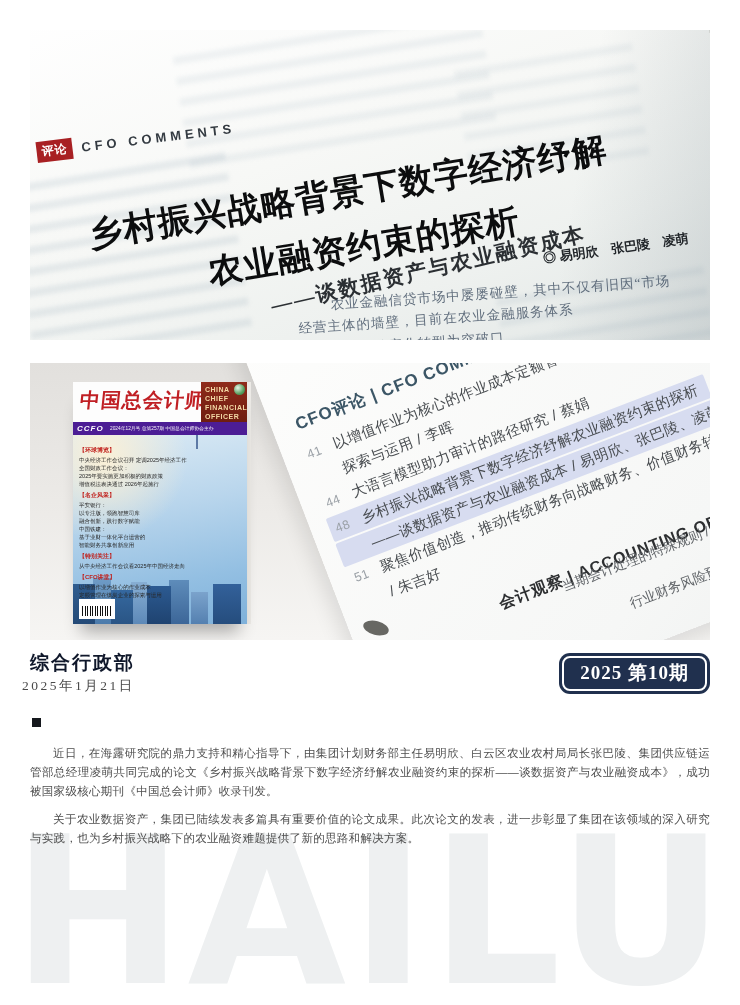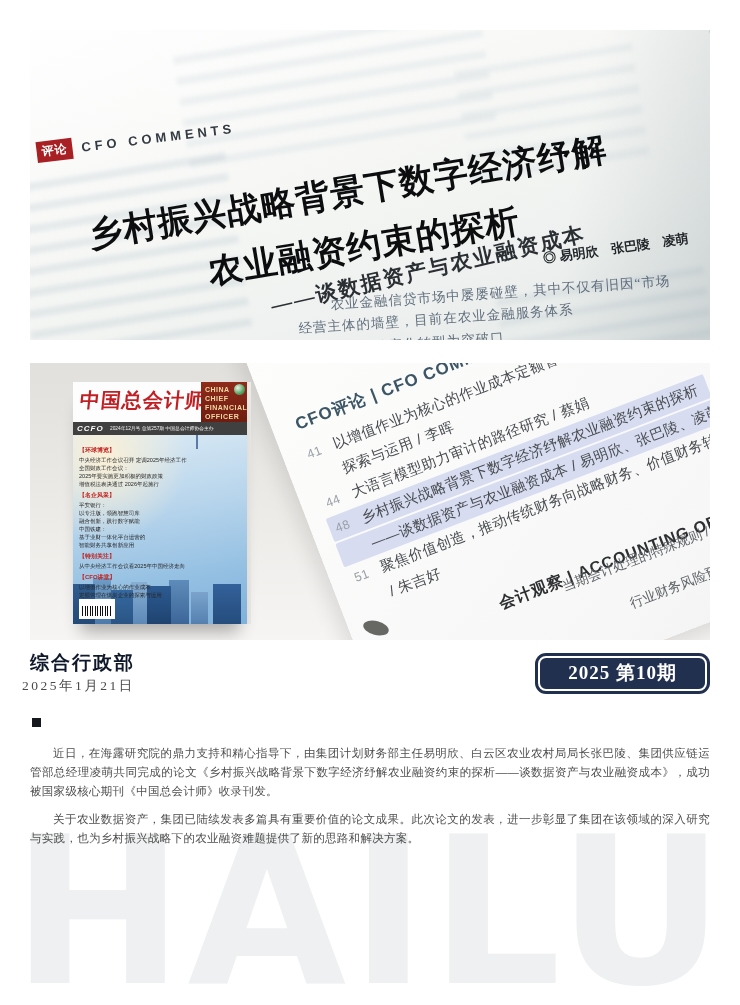--- a/index.html
+++ b/index.html
@@ -46,21 +46,21 @@
   .tp1{left:215px;top:346px;} .tp2{left:272px;top:386px;}
   .clip-blob{position:absolute;left:333px;top:258px;width:26px;height:14px;background:#4e4e49;border-radius:50%;transform:rotate(14deg);opacity:.85;}
 
   
   .cover{position:absolute;left:43px;top:19px;width:174px;height:242px;z-index:5;background:#fff;box-shadow:0 16px 16px -8px rgba(0,0,0,.30),4px 0 0 #eceae6;}
   .cov-top{position:relative;height:40px;background:#fdfdfd;}
   .cov-title{position:absolute;left:7px;top:5px;font-family:"Liberation Serif",serif;font-size:20px;font-weight:900;color:#c01f24;letter-spacing:1px;transform:skewX(-6deg);white-space:nowrap;}
   .cov-enbox{position:absolute;right:0;top:0;width:46px;height:40px;background:linear-gradient(#8f2b1b,#6e1d10);color:#f3d8a4;font-size:7px;font-weight:800;line-height:9px;padding:3px 0 0 4px;box-sizing:border-box;}
   .cov-enbox span{display:block;letter-spacing:.5px;}
   .cov-globe{position:absolute;right:2px;top:2px;width:11px;height:11px;border-radius:50%;background:radial-gradient(circle at 35% 35%,#e8f5e9,#57a05f 60%,#2e6b3a);}
-  .cov-strip{position:relative;height:13px;background:#404040;color:#fff;display:flex;align-items:center;gap:6px;padding:0 4px;}
+  .cov-strip{position:relative;height:13px;background:#4c1d95;color:#fff;display:flex;align-items:center;gap:6px;padding:0 4px;}
   .cov-logo{font-size:8px;font-weight:900;font-style:italic;letter-spacing:1px;}
   .cov-issue{font-size:6px;transform:scale(.8);transform-origin:left center;white-space:nowrap;opacity:.95;}
   .cov-body{position:relative;height:189px;overflow:hidden;
     background:radial-gradient(circle at 18% 12%,#fbf0d6 0%,rgba(251,240,214,0) 38%),linear-gradient(170deg,#dcebf5 0%,#b8d5ec 40%,#93bfe2 75%,#7fb1da 100%);}
   .tower{position:absolute;right:30px;top:8px;bottom:40px;width:40px;background:linear-gradient(90deg,#8cabd1 0%,#42700f0 0,#4a79b0 45%,#9db9da 80%,#6f96c2 100%);clip-path:polygon(45% 0,55% 0,88% 100%,12% 100%);}
   .spire{position:absolute;right:49px;top:0;width:2px;height:14px;background:#5d7aa6;}
   .skyline{position:absolute;left:0;right:0;bottom:0;height:46px;
     background-image:linear-gradient(#2f5c8f,#244a77),linear-gradient(#6f9cc6,#4c7bab),linear-gradient(#35689f,#2a5585),linear-gradient(#87aed3,#5d89b8),linear-gradient(#2c5a91,#1f4370),linear-gradient(#5e8cba,#3c6698),linear-gradient(#7ba3cc,#5480b0),linear-gradient(#33619a,#254d7d);
     background-repeat:no-repeat;
     background-size:22px 40px,18px 46px,24px 34px,16px 42px,26px 38px,20px 44px,17px 32px,28px 40px;
@@ -68,21 +68,21 @@
   .cov-lines{position:absolute;left:6px;top:8px;width:100px;z-index:3;}
   .cl{white-space:nowrap;transform:scale(.92);transform-origin:left top;}
   .cl-h{color:#c0201c;font-weight:800;font-size:6.5px;line-height:10px;margin-top:3px;}
   .cl-l{color:#272727;font-size:6px;line-height:8px;}
   .barcode{position:absolute;left:6px;bottom:5px;width:36px;height:20px;background:#fff;z-index:4;}
   .barcode::after{content:"";position:absolute;left:3px;right:3px;bottom:3px;height:10px;background:repeating-linear-gradient(90deg,#111 0 1px,transparent 1px 3px,#111 3px 4px,transparent 4px 5px);}
 
   
   .dept{position:absolute;left:30px;top:650px;font-family:"Liberation Serif",serif;font-size:19px;font-weight:700;color:#0f172a;letter-spacing:2px;}
   .pubdate{position:absolute;left:22px;top:677px;font-family:"Liberation Serif",serif;font-size:13.5px;color:#4a4a4a;letter-spacing:2.5px;}
-  .badge{position:absolute;right:33px;top:656px;background:#20304e;color:#fff;font-family:"Liberation Serif",serif;font-size:19px;font-weight:700;letter-spacing:1px;padding:2px 28px 3px;border:2px solid #fff;box-shadow:0 0 0 3px #20304e;border-radius:8px;}
+  .badge{position:absolute;right:33px;top:656px;background:#20304e;color:#fff;font-family:"Liberation Serif",serif;font-size:19px;font-weight:700;letter-spacing:1px;padding:2px 16px 3px;border:2px solid #fff;box-shadow:0 0 0 3px #20304e;border-radius:8px;}
   .headline-row{position:absolute;left:32px;top:712px;width:676px;display:flex;align-items:flex-start;gap:9px;z-index:2;}
   .bullet{width:9px;height:9px;background:#15181d;margin-top:6px;flex:none;}
   .headline{font-size:17.5px;font-weight:800;color:#1c1c1c;letter-spacing:.5px;margin:0;line-height:1.3;}
   .paras{position:absolute;left:30px;top:744px;width:680px;z-index:1;}
   .paras p{margin:0 0 9px 0;font-size:11.5px;line-height:19px;color:#4e4e4e;text-align:justify;text-indent:2em;letter-spacing:.3px;}
   .watermark{position:absolute;left:12px;top:810px;font-family:"DejaVu Sans",sans-serif;font-size:205px;font-weight:800;color:#eef0f1;letter-spacing:4px;z-index:0;line-height:1;white-space:nowrap;}
 </style>
 </head>
 <body>
 

